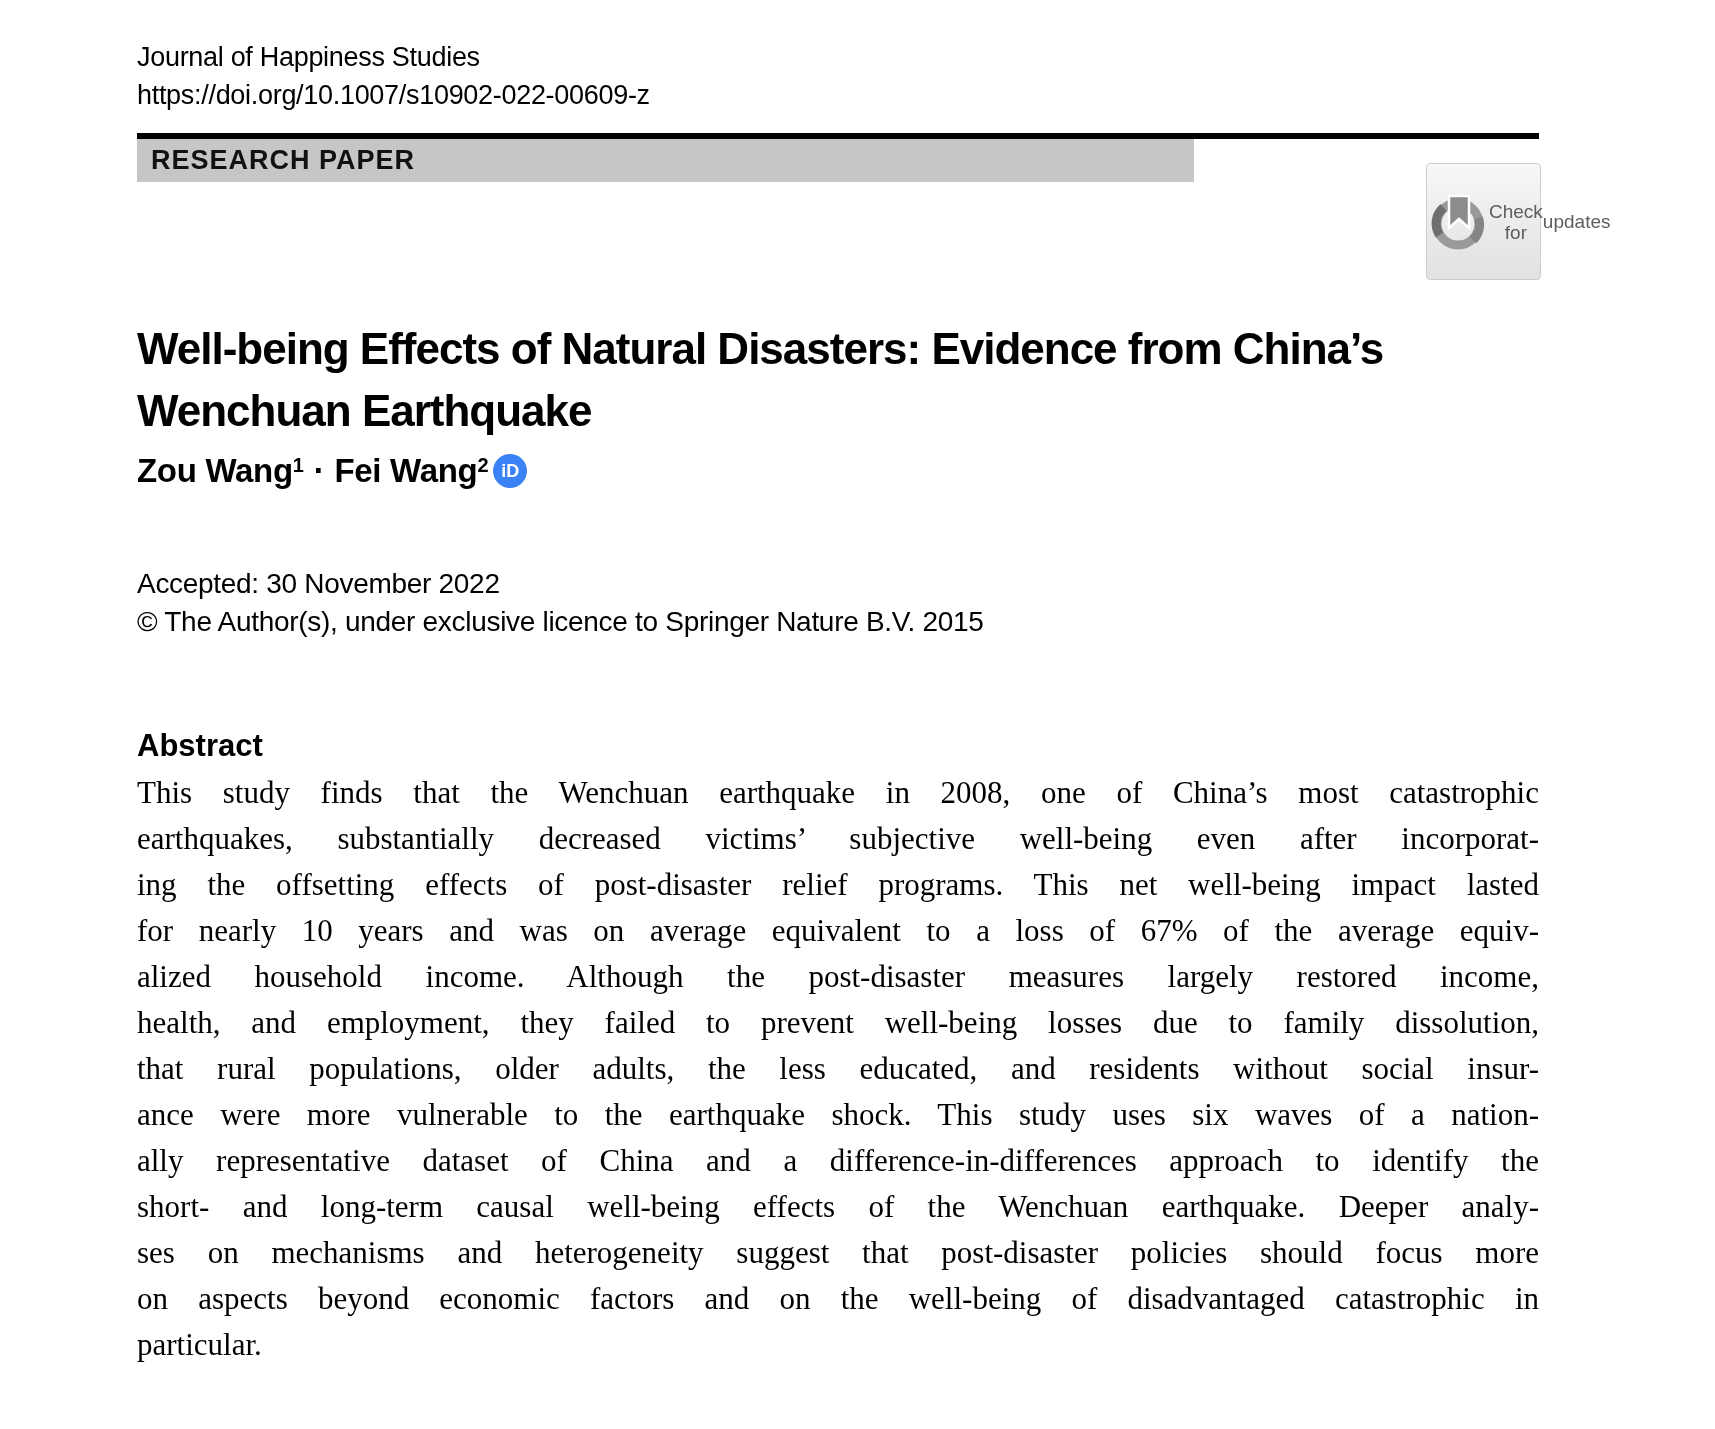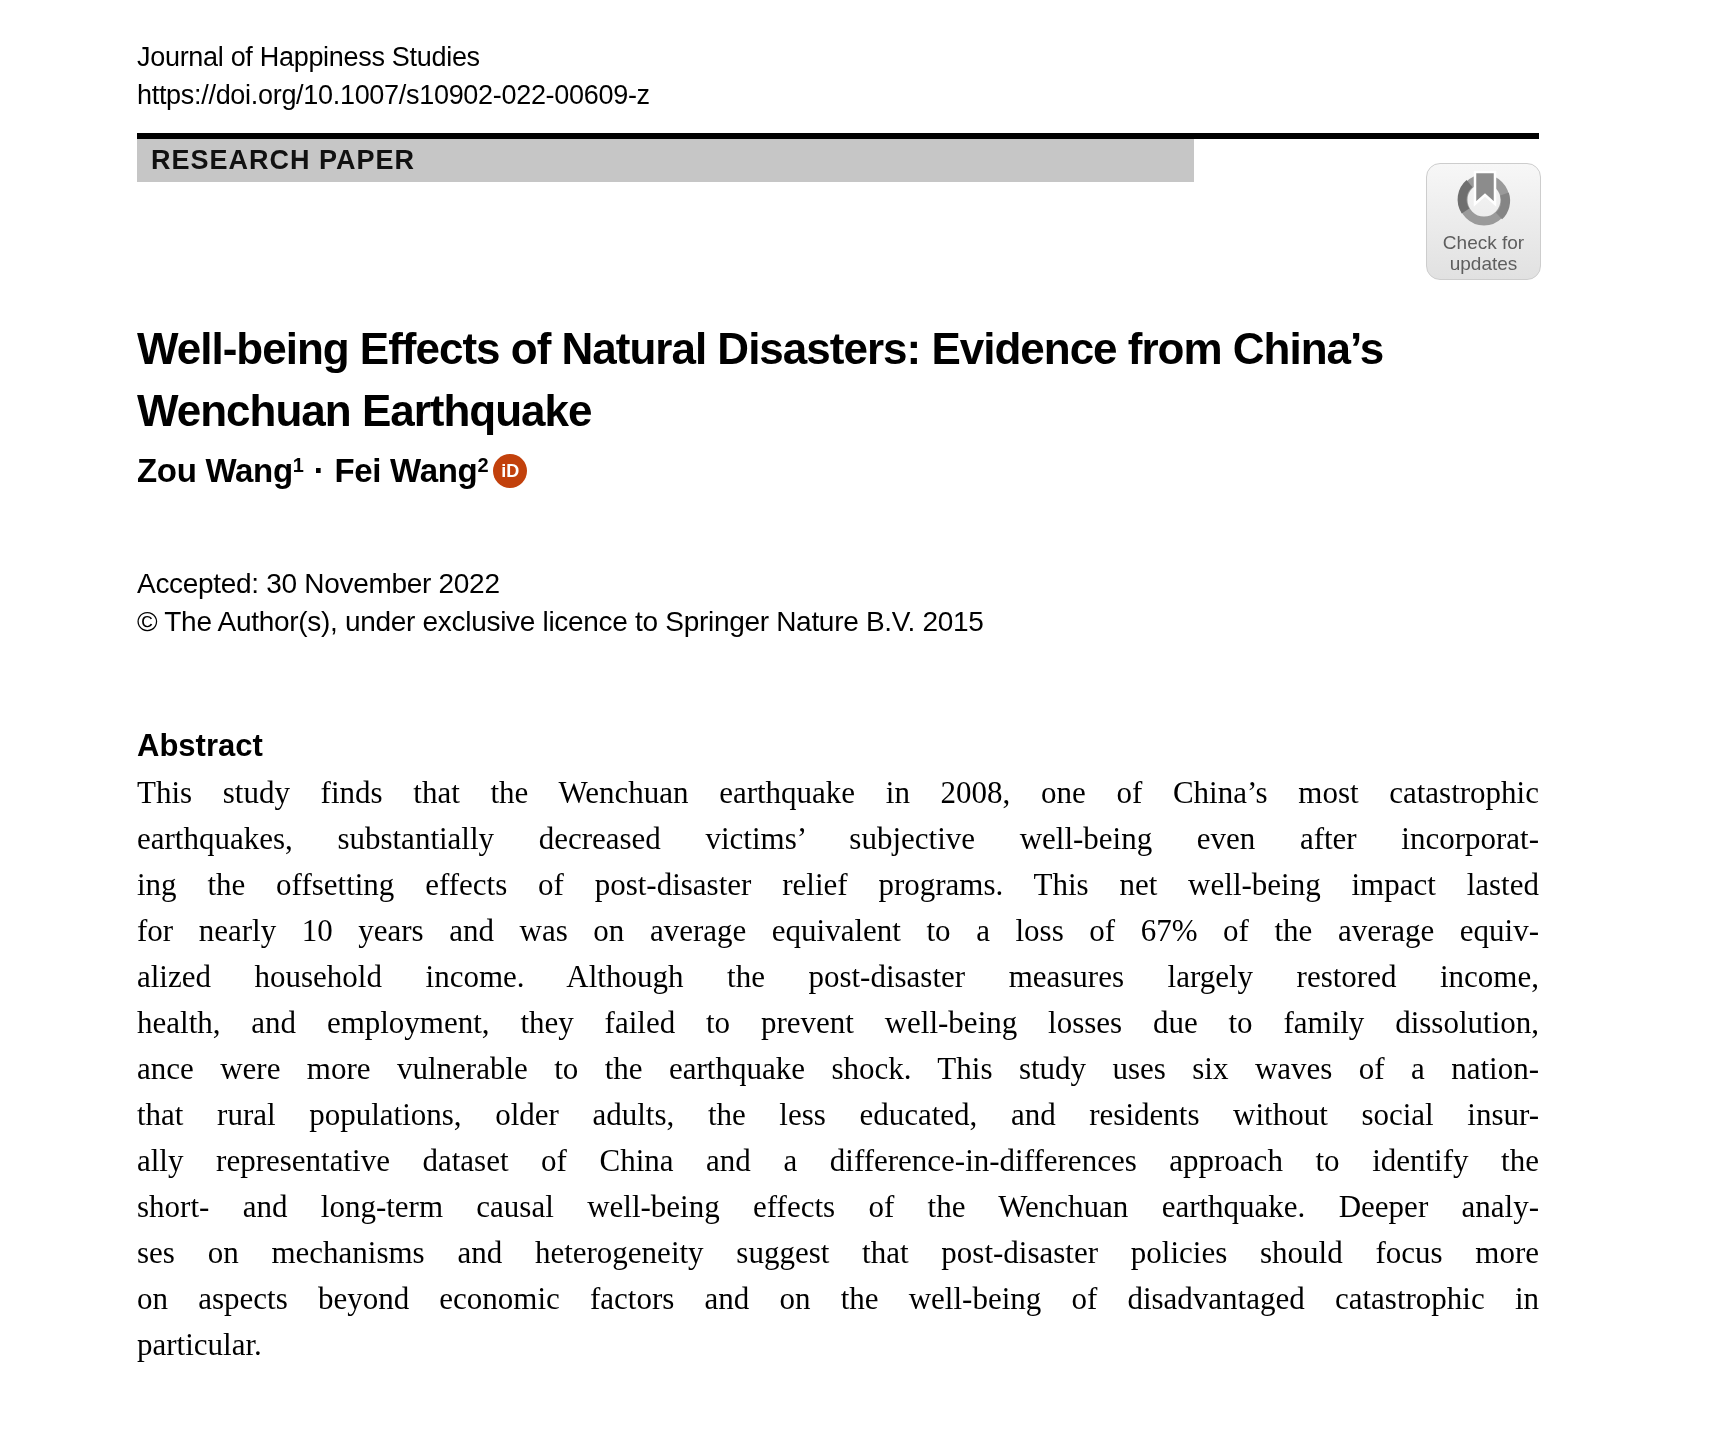--- a/index.html
+++ b/index.html
@@ -32,23 +32,23 @@
     display: flex; align-items: center;
     padding-left: 14px; box-sizing: border-box;
     font-size: 27px; font-weight: 700; letter-spacing: 1px;
     color: #111;
   }
   
   .check-badge {
     position: absolute; left: 1426px; top: 163px;
     width: 115px; height: 117px;
     background: linear-gradient(#f7f7f7, #e1e1e1);
-    border: 1px solid #cdcdcd; border-radius: 14px;
+    border: 1px solid #cdcdcd; border-radius: 4px;
     box-sizing: border-box;
-    display: flex; flex-direction: column; align-items: center;
+    display: flex; flex-direction: row; align-items: center;
     cursor: pointer;
   }
   .check-badge svg { margin-top: 6px; }
   .check-badge .cb-text {
     font-size: 19px; line-height: 21px; color: #5e5e5e;
     text-align: center;
   }
   
   .title {
     position: absolute; left: 137px; top: 270px; width: 1450px;
@@ -58,21 +58,21 @@
   .authors {
     position: absolute; left: 137px; top: 452px;
     font-size: 33px; font-weight: 700; letter-spacing: -0.3px;
     display: flex; align-items: flex-start;
   }
   .authors sup { font-size: 20px; line-height: 1; position: relative; top: 2px; }
   .author-sep { margin: 0 10px; }
   .orcid {
     display: inline-flex; align-items: center; justify-content: center;
     width: 34px; height: 34px; border-radius: 50%;
-    background: #c2410c; color: #fff;
+    background: #3b82f6; color: #fff;
     font-size: 18px; font-weight: 700; letter-spacing: 0;
     margin-left: 5px; margin-top: 2px;
     cursor: pointer;
   }
   
   .accepted {
     position: absolute; left: 137px; top: 568px;
     font-size: 28px; letter-spacing: -0.3px;
   }
   .copyright {
@@ -135,22 +135,22 @@
   <div class="copyright">© The Author(s), under exclusive licence to Springer Nature B.V. 2015</div>
 
   <div class="abstract-heading">Abstract</div>
   <div class="abstract-body">
     <div class="abs-line">This study finds that the Wenchuan earthquake in 2008, one of China’s most catastrophic</div>
     <div class="abs-line">earthquakes, substantially decreased victims’ subjective well-being even after incorporat-</div>
     <div class="abs-line">ing the offsetting effects of post-disaster relief programs. This net well-being impact lasted</div>
     <div class="abs-line">for nearly 10 years and was on average equivalent to a loss of 67% of the average equiv-</div>
     <div class="abs-line">alized household income. Although the post-disaster measures largely restored income,</div>
     <div class="abs-line">health, and employment, they failed to prevent well-being losses due to family dissolution,</div>
+    <div class="abs-line">that rural populations, older adults, the less educated, and residents without social insur-</div>
     <div class="abs-line">ance were more vulnerable to the earthquake shock. This study uses six waves of a nation-</div>
-    <div class="abs-line">that rural populations, older adults, the less educated, and residents without social insur-</div>
     <div class="abs-line">ally representative dataset of China and a difference-in-differences approach to identify the</div>
     <div class="abs-line">short- and long-term causal well-being effects of the Wenchuan earthquake. Deeper analy-</div>
     <div class="abs-line">ses on mechanisms and heterogeneity suggest that post-disaster policies should focus more</div>
     <div class="abs-line">on aspects beyond economic factors and on the well-being of disadvantaged catastrophic in</div>
     <div class="abs-line last">particular.</div>
   </div>
 
 </div>
 
 </body></html>

